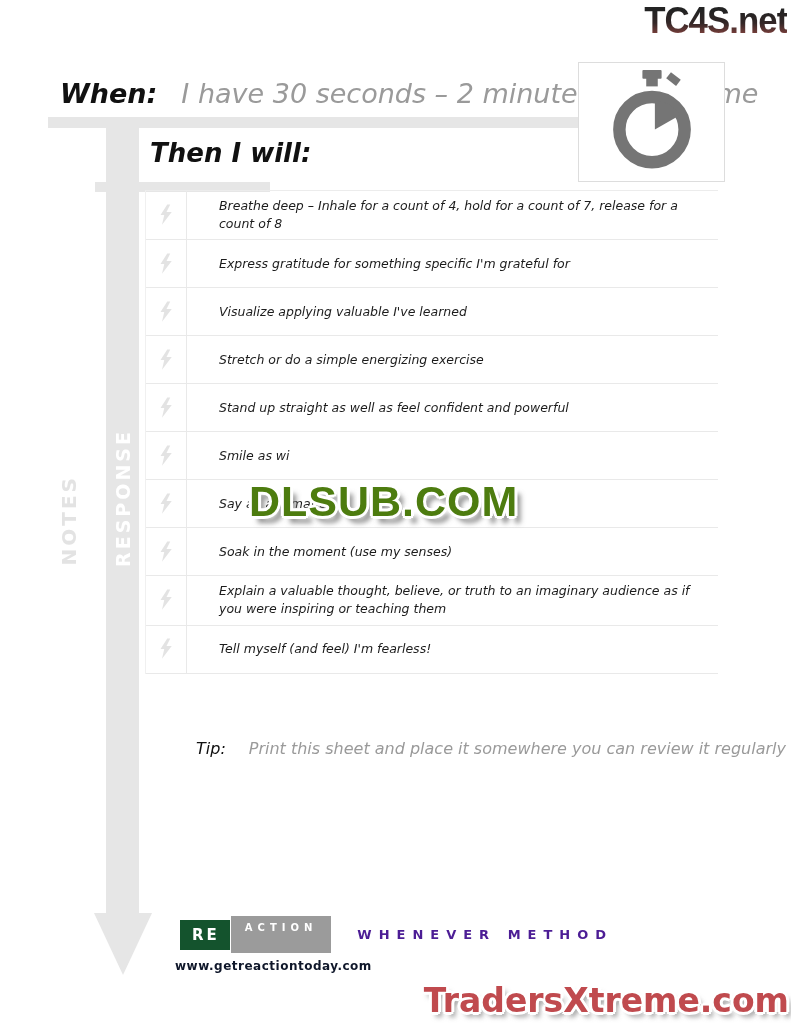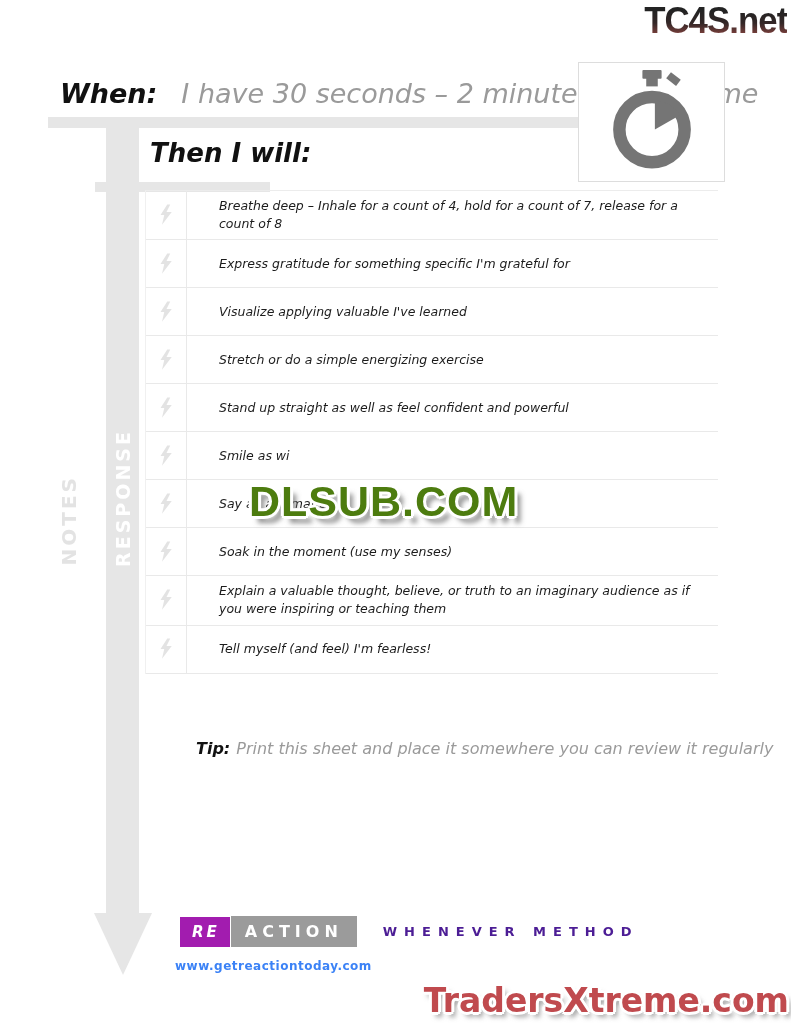--- a/index.html
+++ b/index.html
@@ -69,31 +69,31 @@
   .action-table { left:145px; top:190px; width:573px; border-top:1px solid #ececec; border-left:1px solid #f0f0f0; }
   .action-row { display:flex; align-items:stretch; min-height:48px; border-bottom:1px solid #e9e9e9;gap:20px; }
   .bolt-cell { width:41px; flex:0 0 41px; border-right:1px solid #e9e9e9;
                display:flex; align-items:center; justify-content:center; }
   .action-text { flex:1; display:flex; align-items:center;
                  padding:6px 12px 6px 12px;
                  font-size:12.5px; font-style:italic; color:#1c1c1c; line-height:1.45; }
 
   
   .tip-line { left:196px; top:739px; font-size:16px; font-style:italic; white-space:nowrap; }
-  .tip-line .lbl { font-weight:bold; color:#111; margin-right:6px; }
+  .tip-line .lbl { font-weight:normal; color:#111; margin-right:23px; }
   .tip-line .val { color:#9a9a9a; }
 
   
   .logo-row { left:180px; top:916px; display:flex; align-items:center; }
-  .logo-re { background:#a21caf; color:#fff; font-weight:bold; font-size:15px;
-             letter-spacing:3px; padding:6px 10px 6px 12px;font-style:italic; }
-  .logo-action { background:#9b9b9b; color:#fff; font-weight:bold; font-size:16px;
-                 letter-spacing:5px; padding:6px 14px 6px 14px; margin-left:1px; }
+  .logo-re { background:#14532d; color:#fff; font-weight:bold; font-size:15px;
+             letter-spacing:3px; padding:6px 10px 6px 12px; }
+  .logo-action { background:#9b9b9b; color:#fff; font-weight:bold; font-size:10px;
+                 letter-spacing:5px; padding:6px 14px 20px 14px; margin-left:1px; }
   .method-title { margin-left:26px; color:#4c1d95; font-weight:bold; font-size:13px; letter-spacing:7px; }
-  .site-url { left:175px; top:959px; font-size:12px; font-weight:bold; color:#3b82f6; letter-spacing:.5px;text-align:center; }
+  .site-url { left:175px; top:959px; font-size:12px; font-weight:bold; color:#0f172a; letter-spacing:.5px;text-align:center; }
 </style>
 </head>
 <body>
 
 <div id="page">
 
   <div class="abs bar-h"></div>
   <div class="abs bar-then"></div>
   <div class="abs shaft"></div>
   <div class="abs arrowhead"></div>

